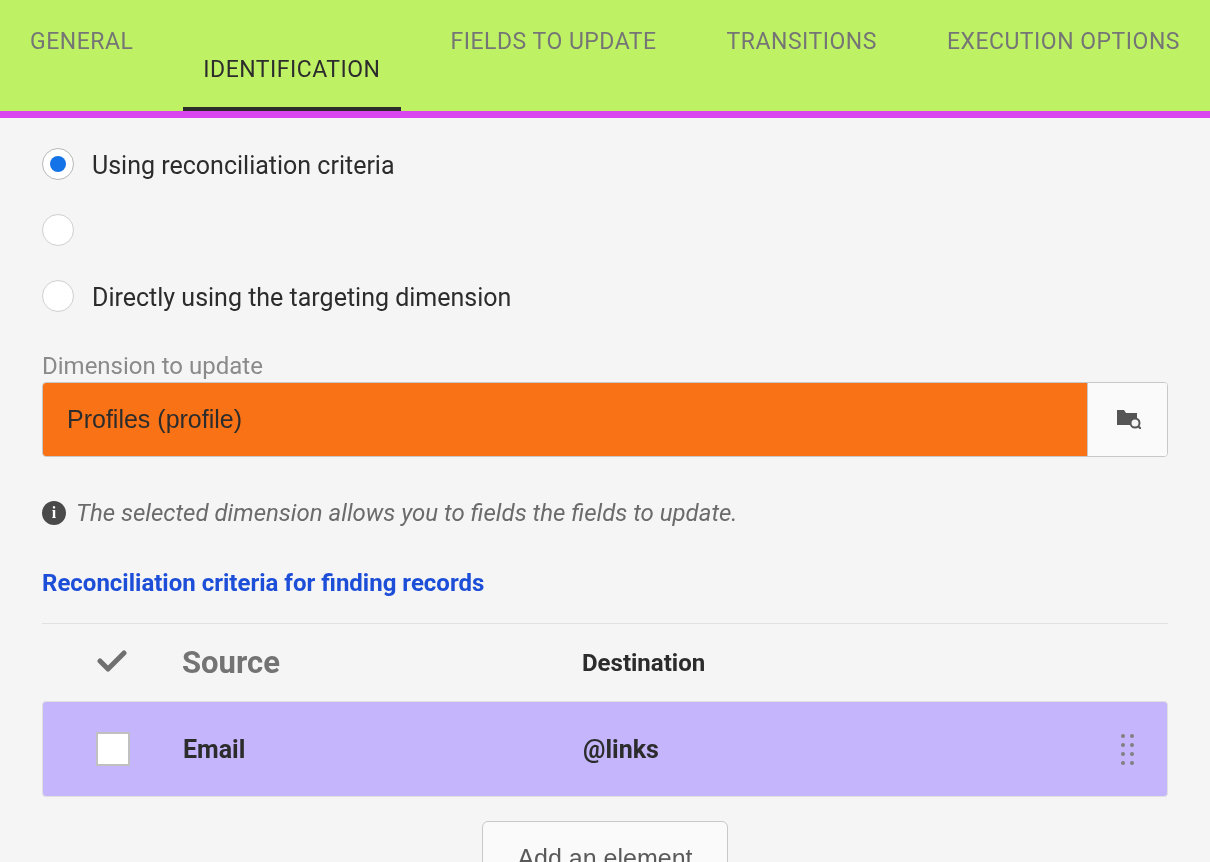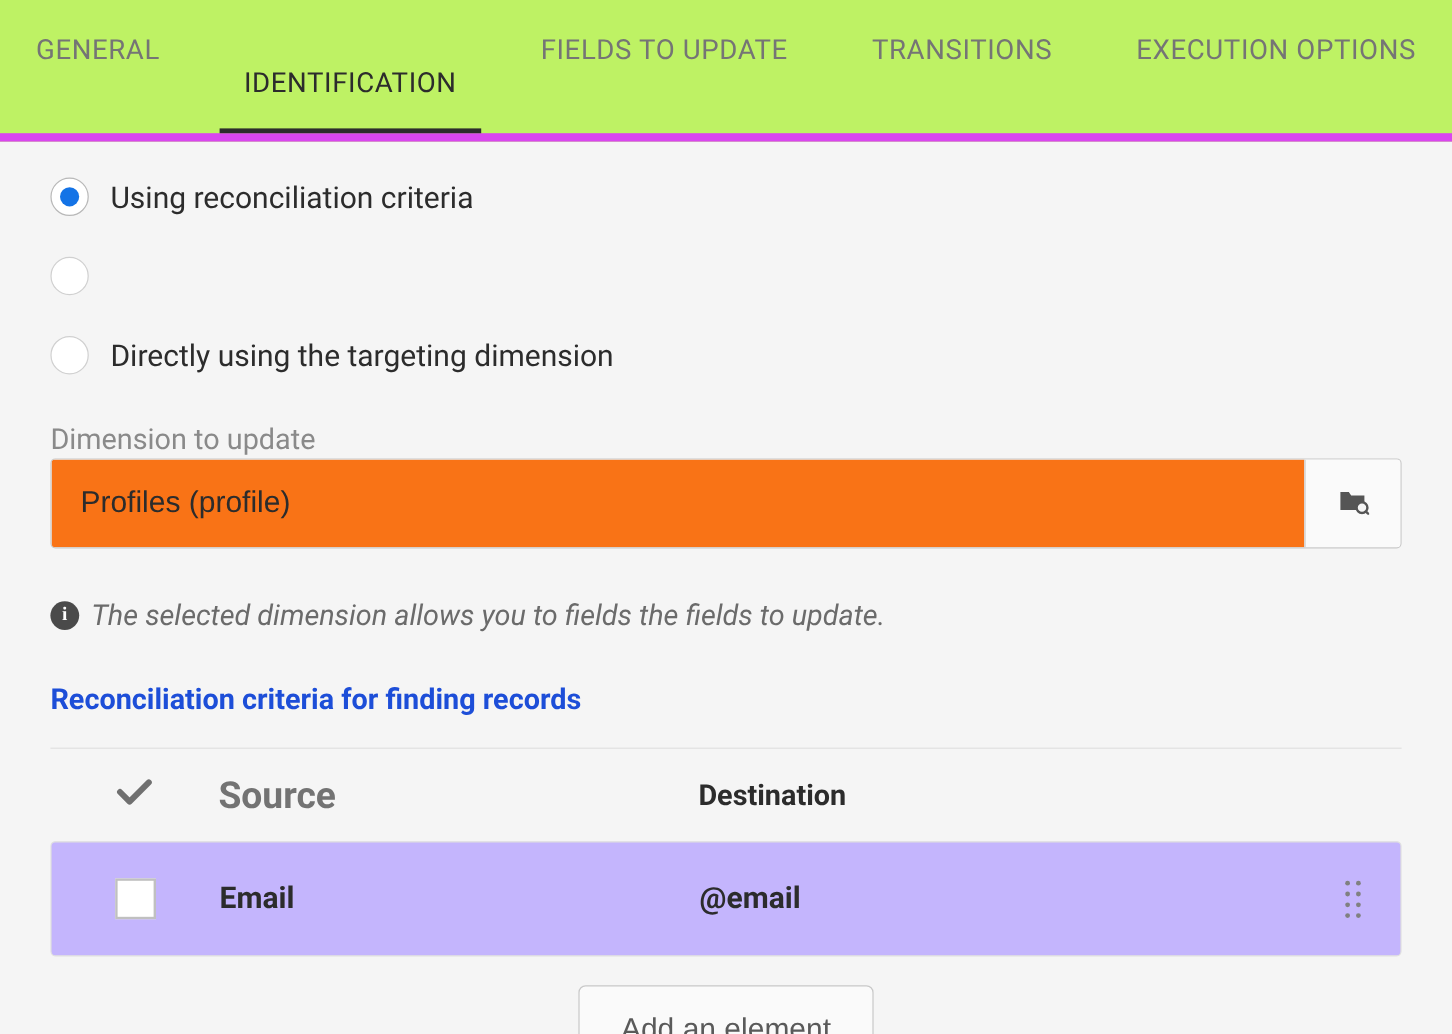--- a/index.html
+++ b/index.html
@@ -278,21 +278,21 @@
       <div class="col-source">Source</div>
       <div class="col-dest">Destination</div>
       <div class="col-handle"></div>
     </div>
 
     <div class="table-row">
       <div class="col-check">
         <div class="checkbox"></div>
       </div>
       <div class="col-source cell-text">Email</div>
-      <div class="col-dest cell-text">@email</div>
+      <div class="col-dest cell-text">@links</div>
       <div class="col-handle">
         <div class="drag-handle">
           <span></span>
             <span></span>
           <span></span>
             <span></span>
           <span></span>
             <span></span>
           <span></span>
             <span></span>

